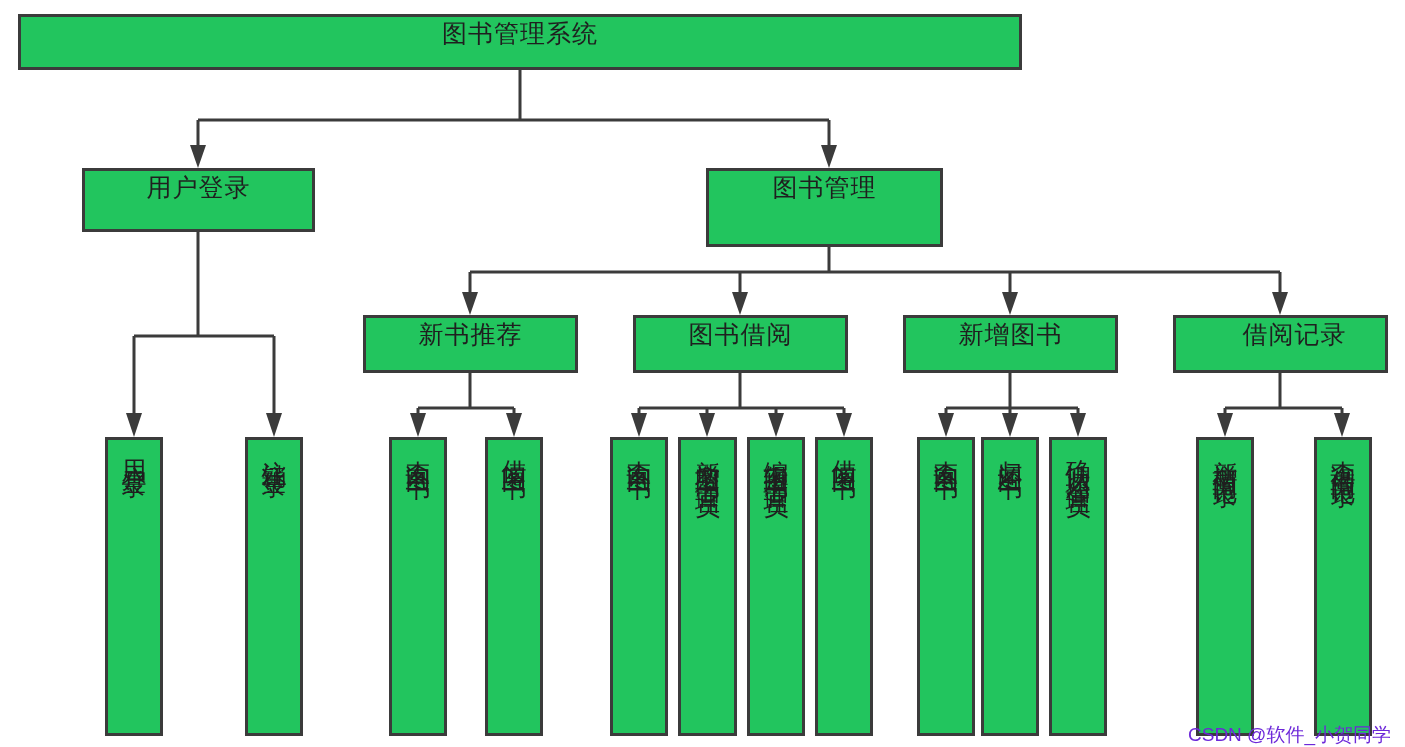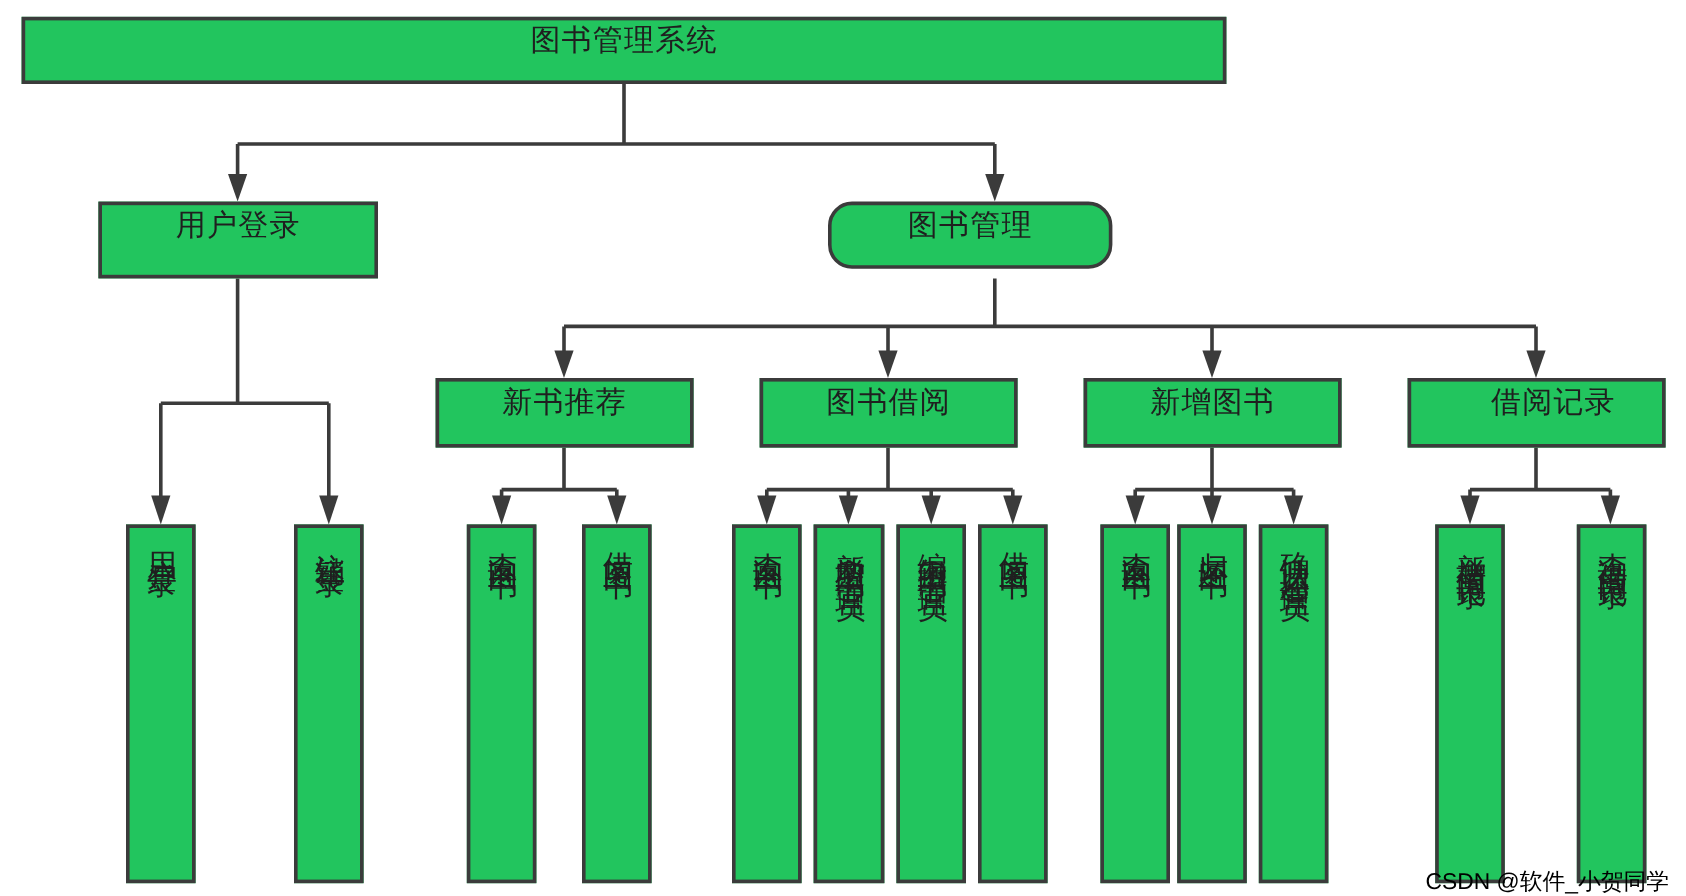--- a/index.html
+++ b/index.html
@@ -38,21 +38,21 @@
     font-size: 25px;
     line-height: 1;
     letter-spacing: 5px;
     color: #1f1f1f;
   }
   .watermark {
     position: absolute;
     left: 1188px;
     top: 722px;
     font-size: 19px;
-    color: #000000;
+    color: #6d28d9;
     white-space: nowrap;
     z-index: 2;
   }
 </style>
 </head>
 <body>
 
 <div class="canvas">
 
   <svg class="connectors" viewBox="0 0 1405 747" xmlns="http://www.w3.org/2000/svg">
@@ -91,21 +91,21 @@
     <polygon fill="#3b3b3b" points="1334,413 1350,413 1342,437"></polygon>
   </svg>
 
   <div class="node" style="left:18px; top:14px; width:1004px; height:56px;">
     <span class="hlabel">图书管理系统</span>
   </div>
 
   <div class="node" style="left:82px; top:168px; width:233px; height:64px;">
     <span class="hlabel">用户登录</span>
   </div>
-  <div class="node" style="left:690px; top:168px; width:237px; height:56px;border-radius:20px;">
+  <div class="node" style="left:706px; top:168px; width:237px; height:79px;">
     <span class="hlabel">图书管理</span>
   </div>
 
   <div class="node" style="left:633px; top:315px; width:215px; height:58px;">
     <span class="hlabel">图书借阅</span>
   </div>
   <div class="node" style="left:363px; top:315px; width:215px; height:58px;">
     <span class="hlabel">新书推荐</span>
   </div>
   <div class="node" style="left:903px; top:315px; width:215px; height:58px;">

